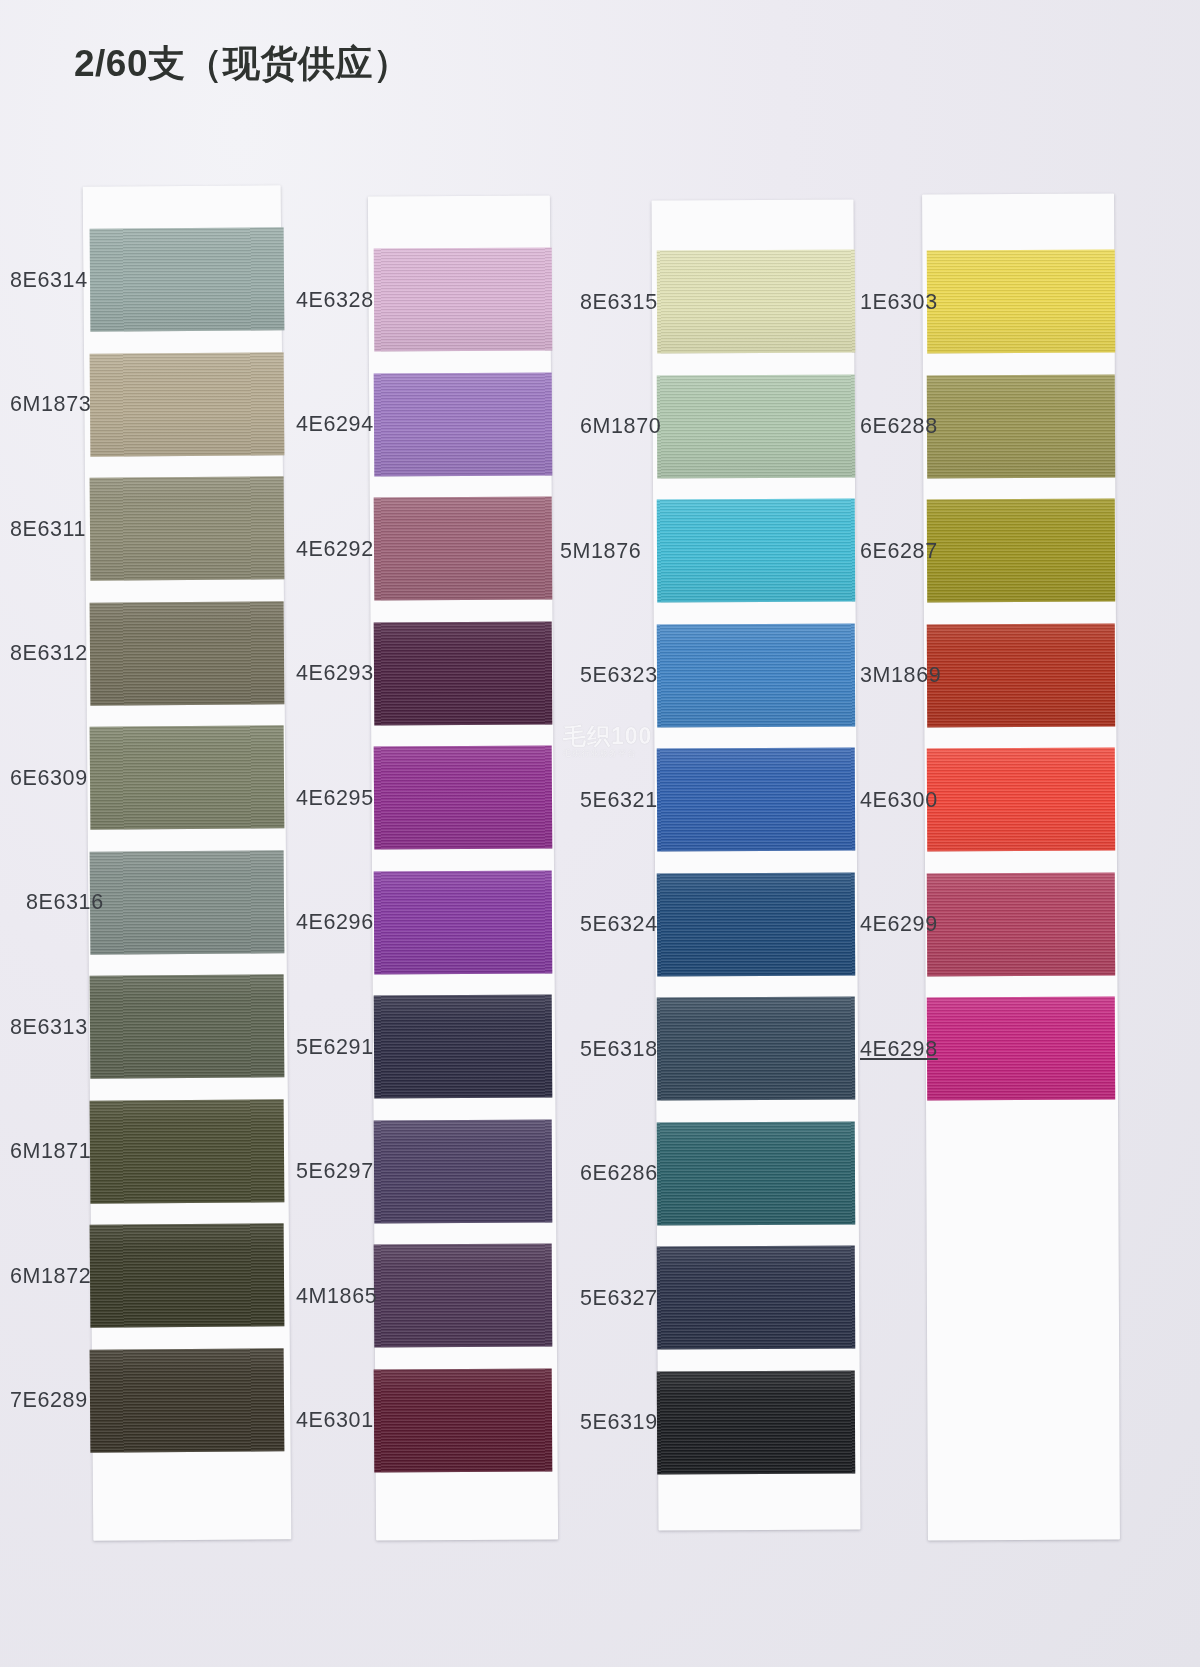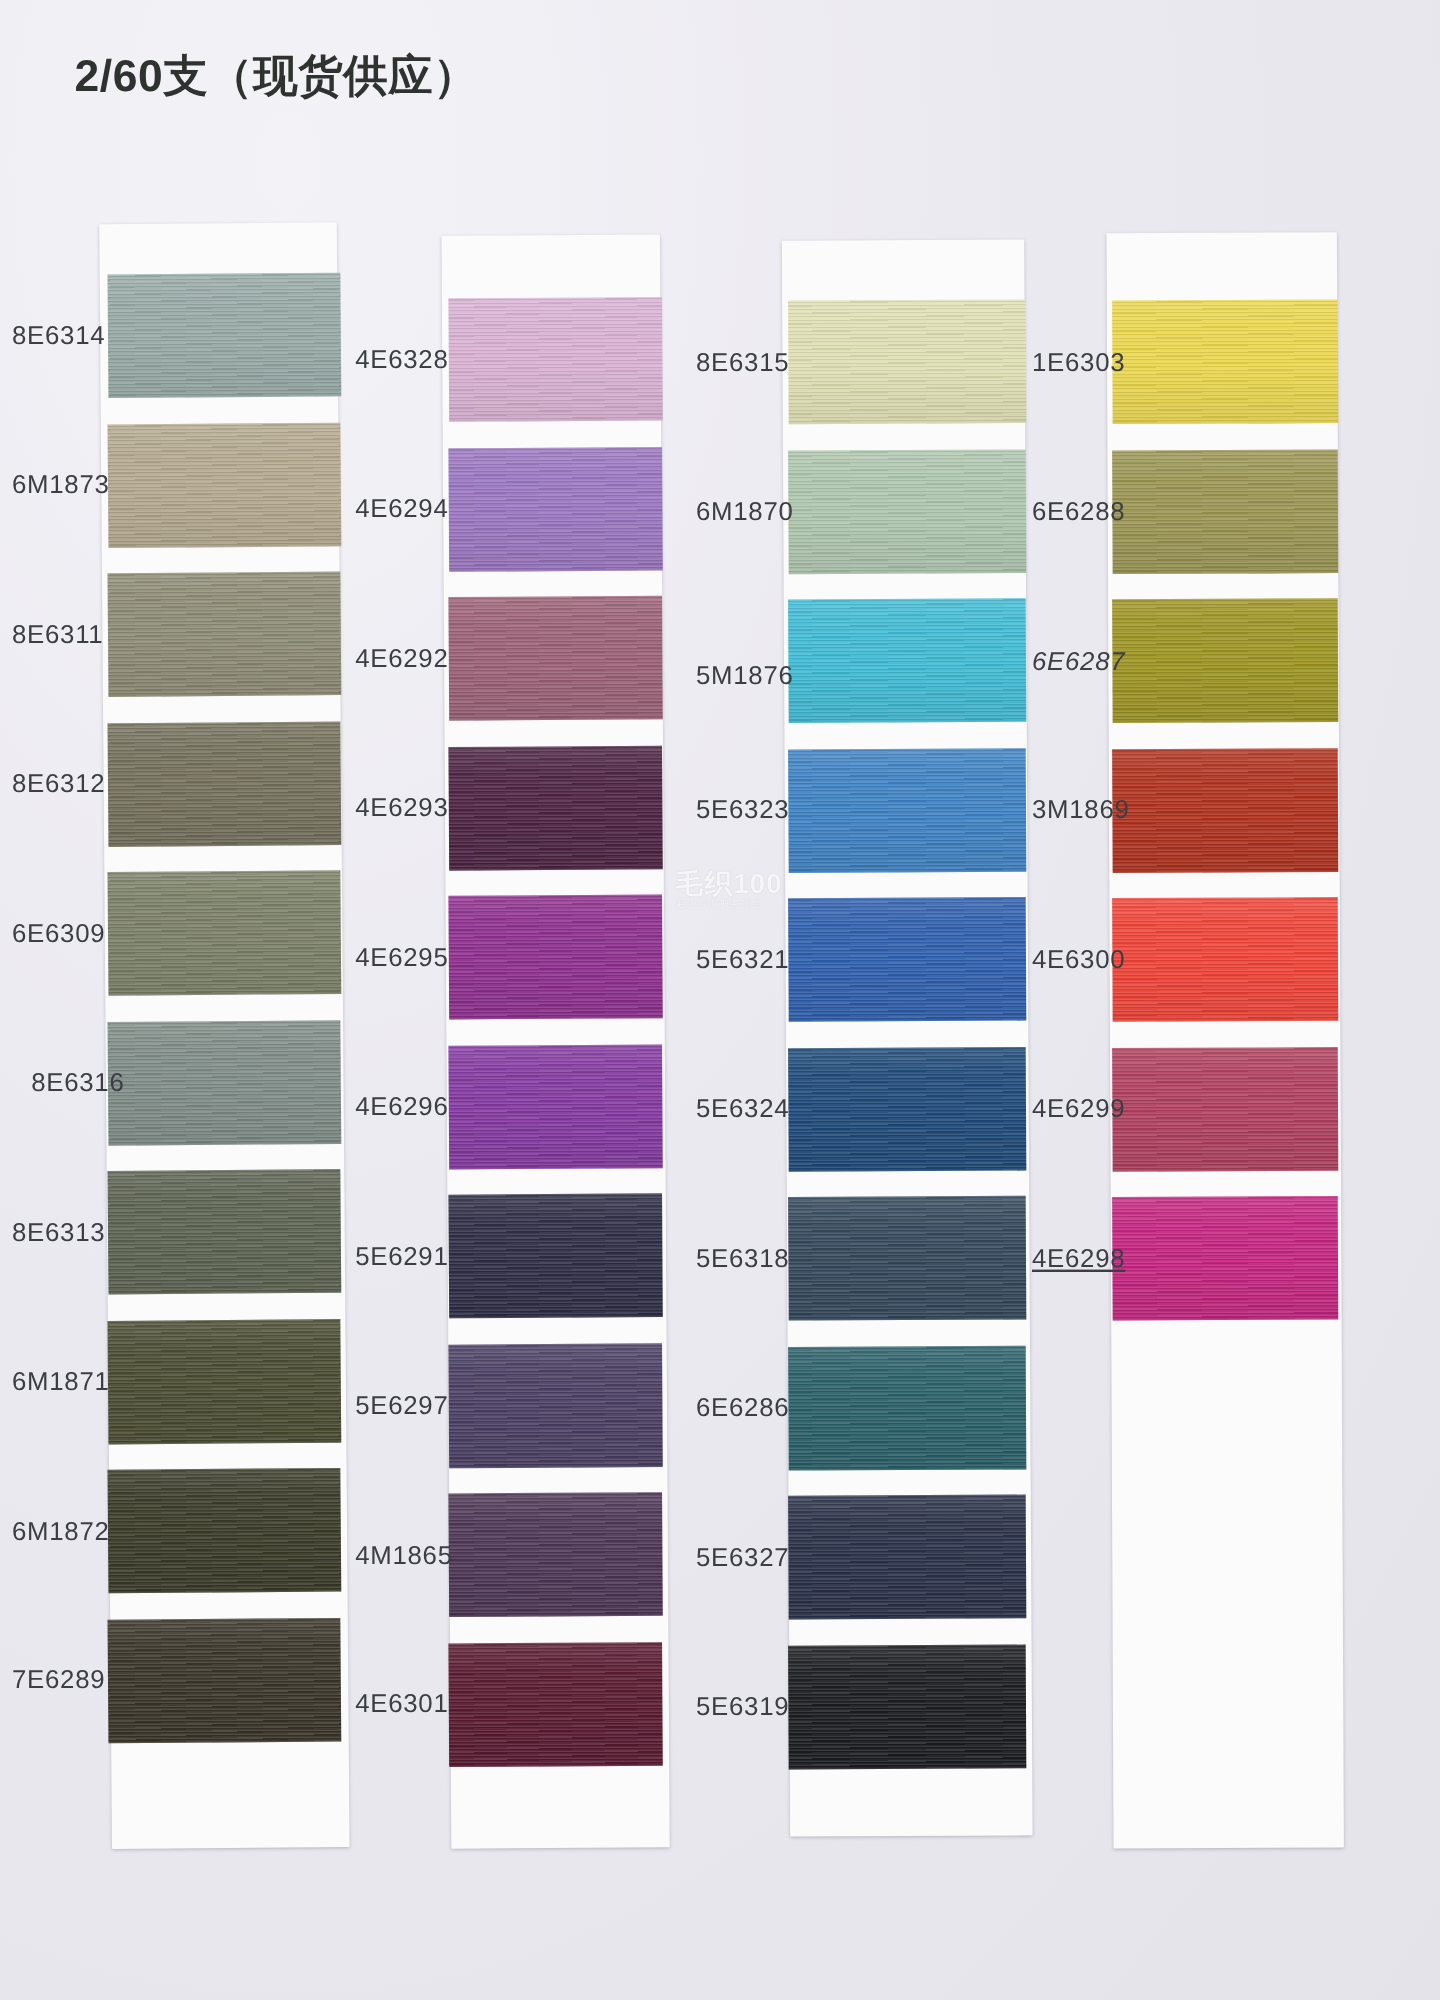--- a/index.html
+++ b/index.html
@@ -11,21 +11,21 @@
     position:relative;overflow:hidden;
   }
   
   .paper{
     position:absolute;inset:0;
     background:
       radial-gradient(ellipse at 20% 8%, #f3f3f7 0%, #eceaf1 40%, #e4e3ea 100%);
   }
 
   
-  .header{position:absolute;left:4px;top:0;width:1170px;height:180px;}
+  .header{position:absolute;left:16px;top:0;width:1170px;height:180px;}
   .title-block{
     position:absolute;left:58px;top:38px;
     color:#2f3330;
     font-weight:bold;
     font-size:37px;
     line-height:52px;
     letter-spacing:0.5px;
     white-space:nowrap;
   }
   .title-line{display:block;}
@@ -165,21 +165,21 @@
       <div class="swatch" style="left: 374px; top: 1368.5px; width: 178px; height: 103px; background: rgb(90, 27, 49); transform: rotate(-0.35deg);"></div>
       <div class="label" style="left: 296px; top: 1408px;">4E6301</div>
     </div>
     <div class="column">
       <div class="card-back" style="left: 655px; top: 200px; width: 202px; height: 1330px; transform: rotate(-0.3deg);"></div>
       <div class="swatch" style="left: 657px; top: 250px; width: 198px; height: 103px; background: rgb(223, 224, 180); transform: rotate(-0.3deg);"></div>
       <div class="label" style="left: 580px; top: 289.5px;">8E6315</div>
       <div class="swatch" style="left: 657px; top: 374.5px; width: 198px; height: 103px; background: rgb(174, 198, 173); transform: rotate(-0.3deg);"></div>
       <div class="label" style="left: 580px; top: 414px;">6M1870</div>
       <div class="swatch" style="left: 657px; top: 499px; width: 198px; height: 103px; background: rgb(65, 187, 212); transform: rotate(-0.3deg);"></div>
-      <div class="label" style="left: 580px; top: 538.5px; margin-top: 12px;">5M1876</div>
+      <div class="label" style="left: 560px; top: 538.5px;">5M1876</div>
       <div class="swatch" style="left: 657px; top: 623.5px; width: 198px; height: 103px; background: rgb(63, 130, 195); transform: rotate(-0.3deg);"></div>
       <div class="label" style="left: 580px; top: 663px;">5E6323</div>
       <div class="swatch" style="left: 657px; top: 748px; width: 198px; height: 103px; background: rgb(47, 95, 173); transform: rotate(-0.3deg);"></div>
       <div class="label" style="left: 580px; top: 787.5px;">5E6321</div>
       <div class="swatch" style="left: 657px; top: 872.5px; width: 198px; height: 103px; background: rgb(31, 74, 121); transform: rotate(-0.3deg);"></div>
       <div class="label" style="left: 580px; top: 912px;">5E6324</div>
       <div class="swatch" style="left: 657px; top: 997px; width: 198px; height: 103px; background: rgb(52, 72, 91); transform: rotate(-0.3deg);"></div>
       <div class="label" style="left: 580px; top: 1036.5px; text-align: right;">5E6318</div>
       <div class="swatch" style="left: 657px; top: 1121.5px; width: 198px; height: 103px; background: rgb(43, 96, 105); transform: rotate(-0.3deg);"></div>
       <div class="label" style="left: 580px; top: 1161px;">6E6286</div>
@@ -188,21 +188,21 @@
       <div class="swatch" style="left: 657px; top: 1370.5px; width: 198px; height: 103px; background: rgb(27, 29, 33); transform: rotate(-0.3deg);"></div>
       <div class="label" style="left: 580px; top: 1410px;">5E6319</div>
     </div>
     <div class="column">
       <div class="card-back" style="left: 925px; top: 194px; width: 192px; height: 1346px; transform: rotate(-0.25deg);"></div>
       <div class="swatch" style="left: 927px; top: 250px; width: 188px; height: 103px; background: rgb(234, 215, 79); transform: rotate(-0.25deg);"></div>
       <div class="label" style="left: 860px; top: 289.5px;">1E6303</div>
       <div class="swatch" style="left: 927px; top: 374.5px; width: 188px; height: 103px; background: rgb(154, 149, 83); transform: rotate(-0.25deg);"></div>
       <div class="label" style="left: 860px; top: 414px;">6E6288</div>
       <div class="swatch" style="left: 927px; top: 499px; width: 188px; height: 103px; background: rgb(157, 148, 35); transform: rotate(-0.25deg);"></div>
-      <div class="label" style="left: 860px; top: 538.5px; font-style: italic;">6E6287</div>
+      <div class="label" style="left: 860px; top: 538.5px;">6E6287</div>
       <div class="swatch" style="left: 927px; top: 623.5px; width: 188px; height: 103px; background: rgb(176, 50, 31); transform: rotate(-0.25deg);"></div>
       <div class="label" style="left: 860px; top: 663px;">3M1869</div>
       <div class="swatch" style="left: 927px; top: 748px; width: 188px; height: 103px; background: rgb(239, 68, 56); transform: rotate(-0.25deg);"></div>
       <div class="label" style="left: 860px; top: 787.5px; text-align: right;">4E6300</div>
       <div class="swatch" style="left: 927px; top: 872.5px; width: 188px; height: 103px; background: rgb(176, 64, 95); transform: rotate(-0.25deg);"></div>
       <div class="label" style="left: 860px; top: 912px;">4E6299</div>
       <div class="swatch" style="left: 927px; top: 997px; width: 188px; height: 103px; background: rgb(196, 37, 127); transform: rotate(-0.25deg);"></div>
       <div class="label" style="left: 860px; top: 1036.5px; text-decoration: underline;">4E6298</div>
     </div>
   </div>

